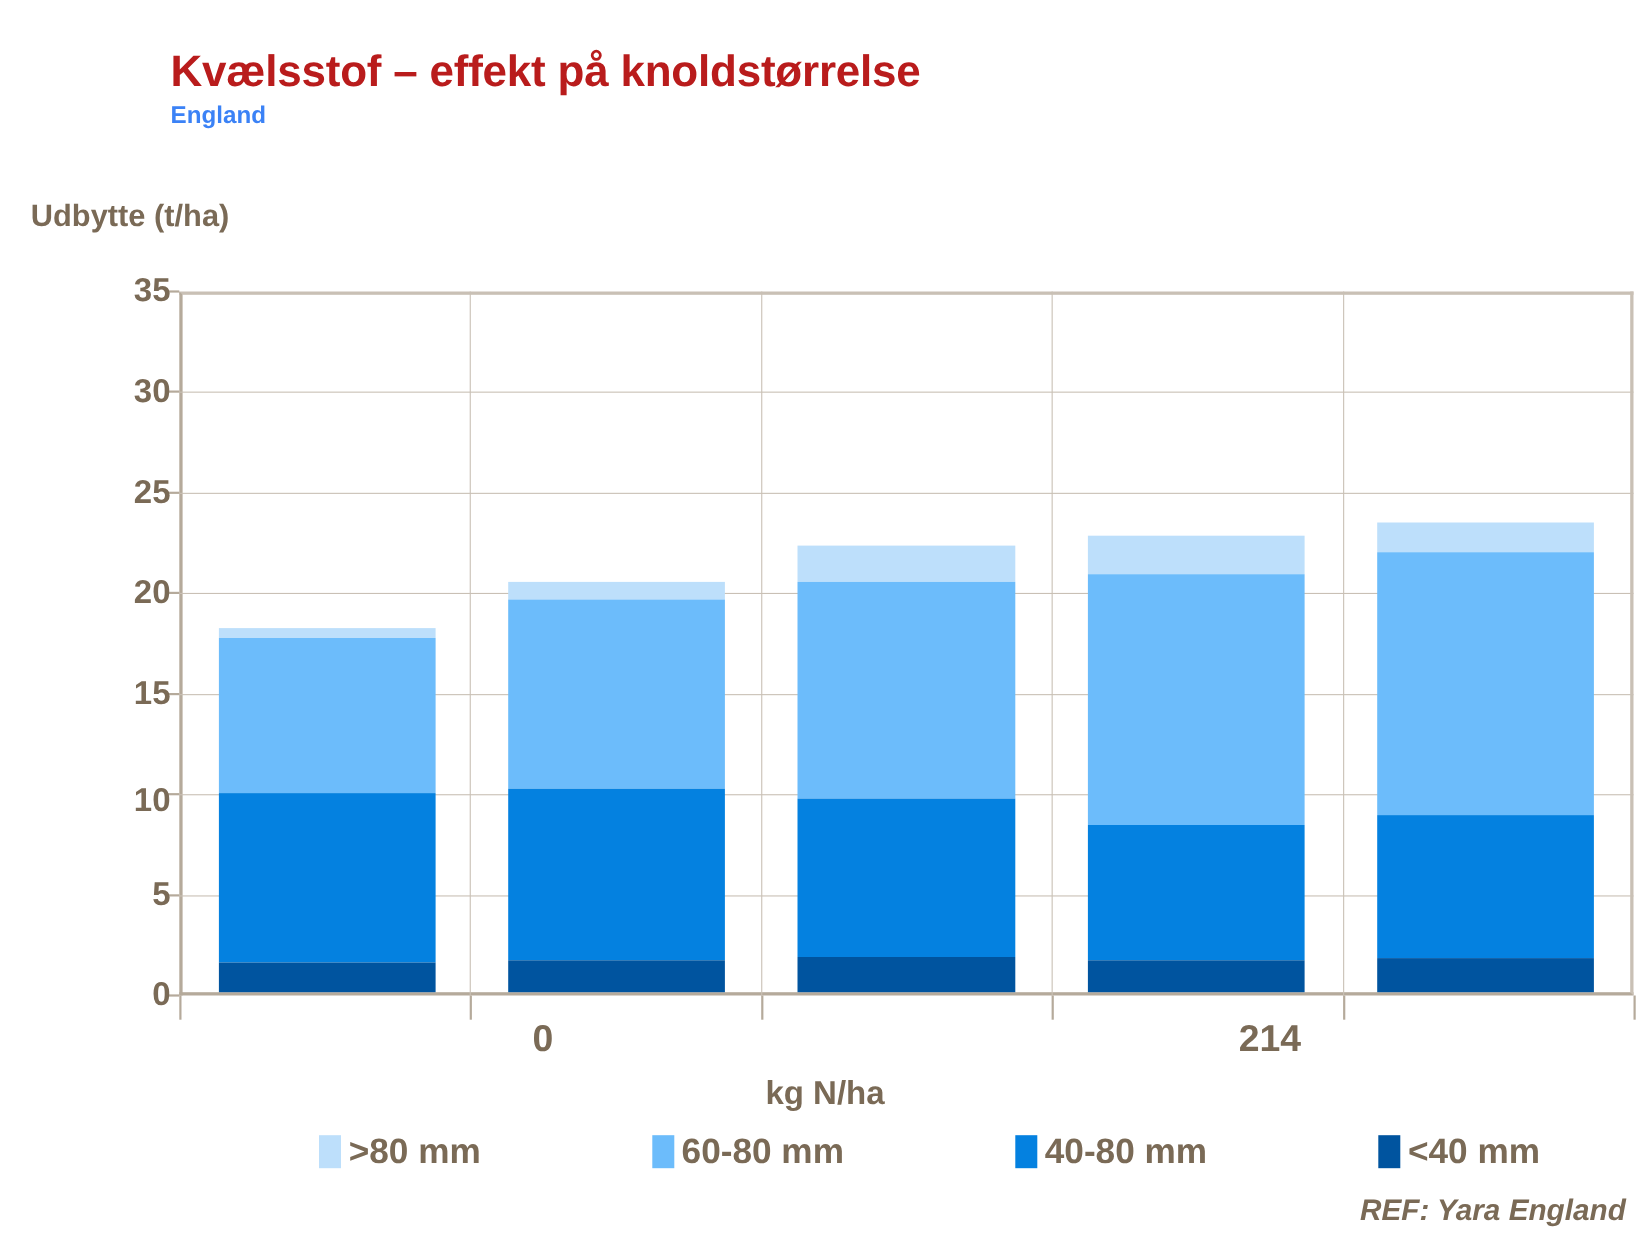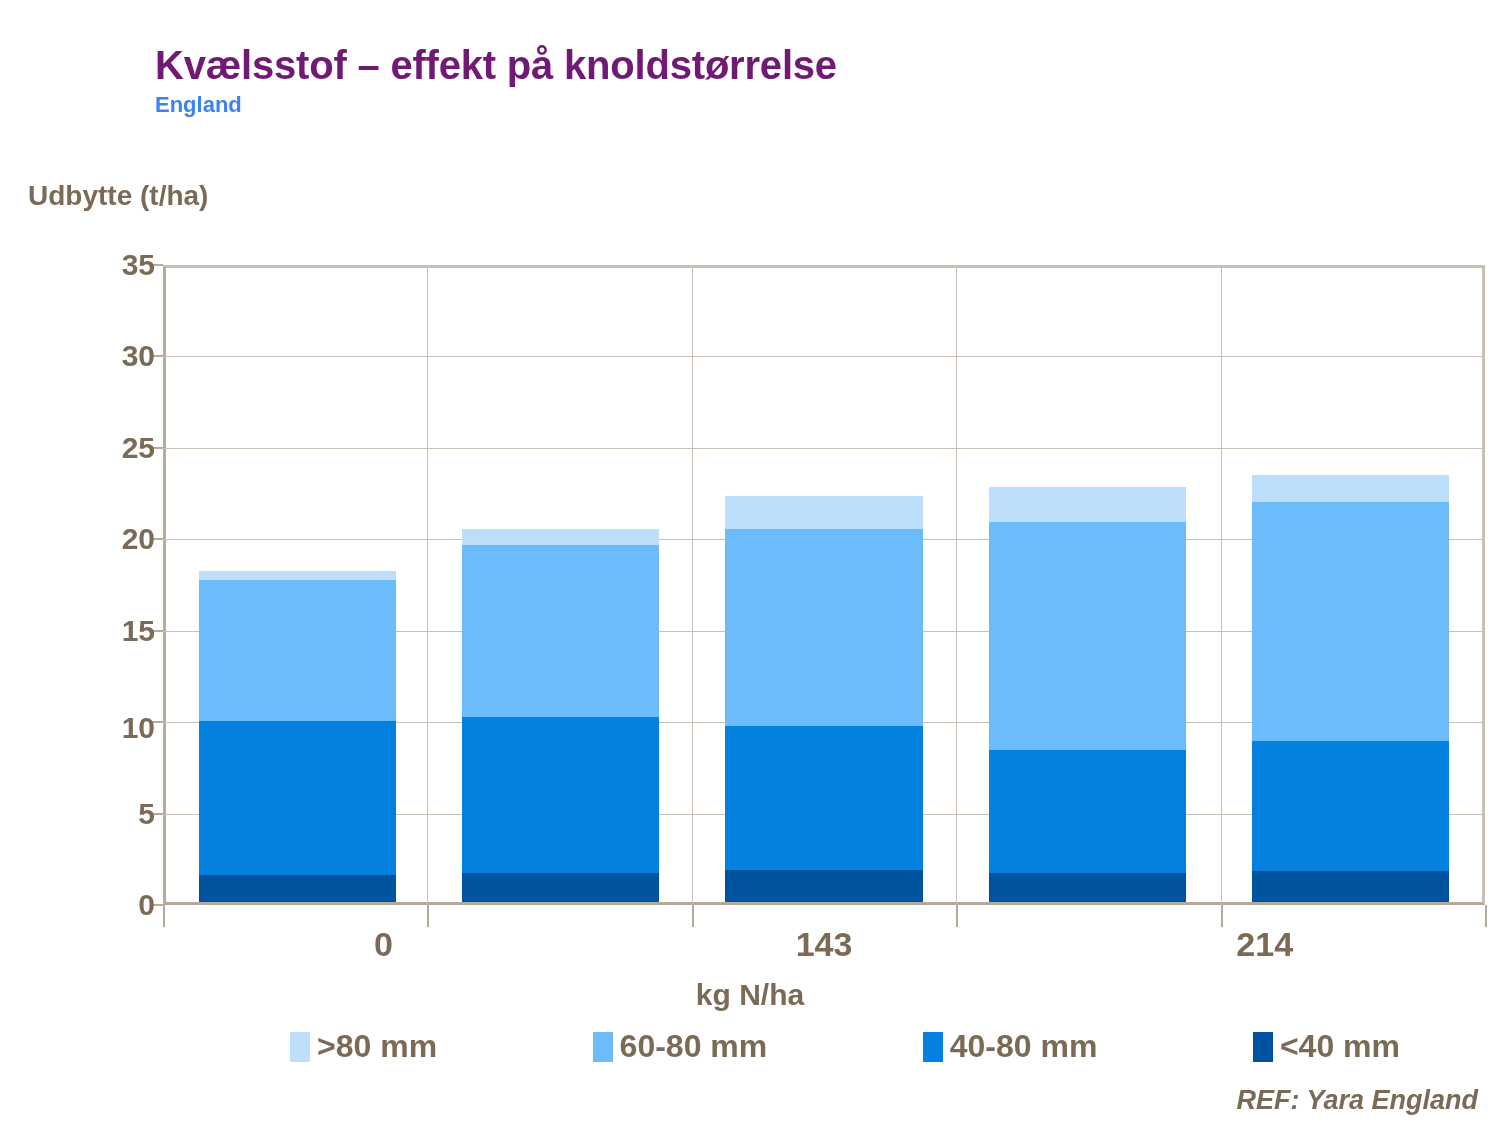--- a/index.html
+++ b/index.html
@@ -18,21 +18,21 @@
   
   #title-block {
     position: absolute;
     left: 155px;
     top: 44px;
     width: 1200px;
   }
   #chart-title {
     font-size: 40px;
     font-weight: bold;
-    color: #701a75;
+    color: #b91c1c;
     line-height: 1.05;
     letter-spacing: -0.2px;
     white-space: nowrap;
   }
   #chart-subtitle {
     font-size: 22px;
     font-weight: bold;
     color: #3b82f6;
     margin-top: 6px;
   }
@@ -298,21 +298,20 @@
 <div id="xaxis-ticks">
     <div class="xtick" style="left: 0px;"></div>
     <div class="xtick" style="left: 264.4px;"></div>
     <div class="xtick" style="left: 528.8px;"></div>
     <div class="xtick" style="left: 793.2px;"></div>
     <div class="xtick" style="left: 1057.6px;"></div>
     <div class="xtick" style="left: 1322px;"></div>
   </div>
 <div id="xaxis-labels">
     <div class="xtick-label">0</div>
-    <div class="xtick-label">143</div>
     <div class="xtick-label">214</div>
   </div>
 <div id="xaxis-title">kg N/ha</div>
 
 <div id="legend">
     <div class="legend-item">
       <span class="legend-swatch" style="background: rgb(189, 223, 251);"></span>
       <span class="legend-label">&gt;80 mm</span>
     </div>
     <div class="legend-item">

